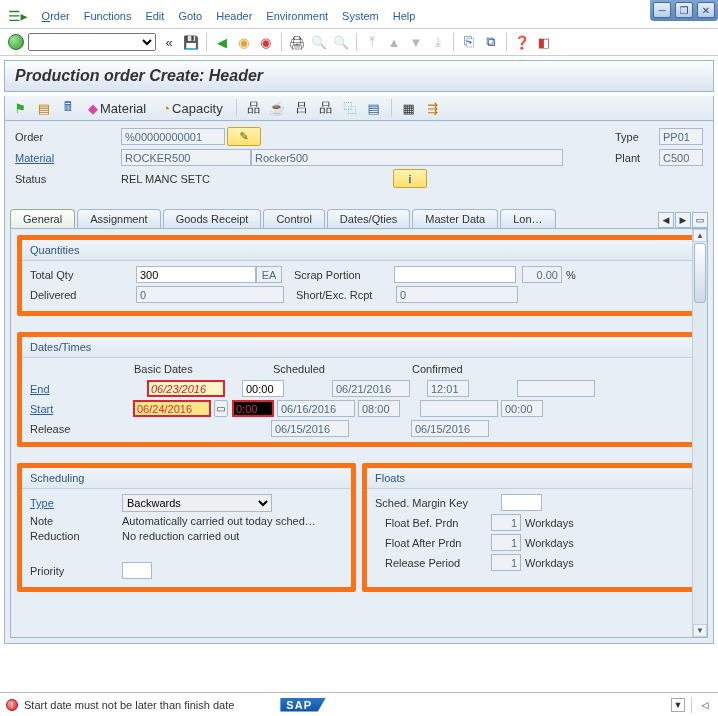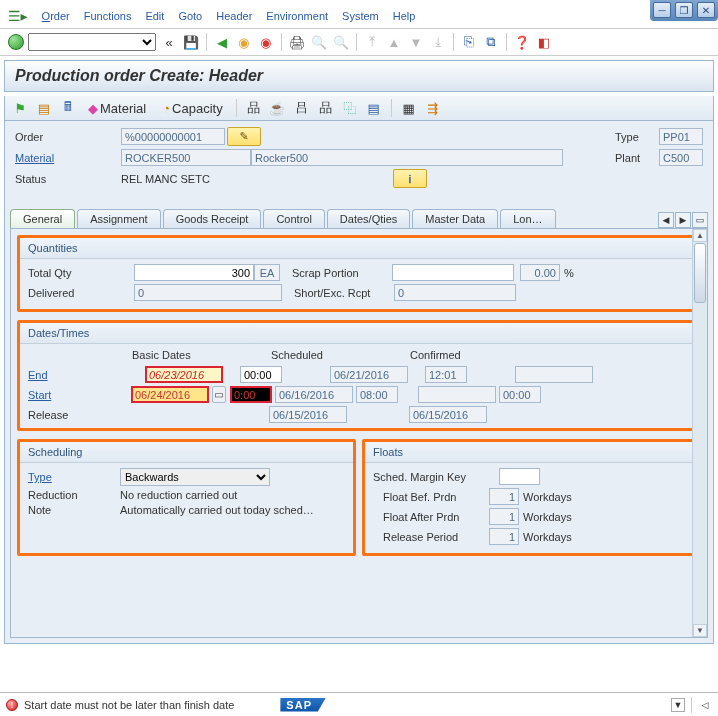--- a/index.html
+++ b/index.html
@@ -114,21 +114,21 @@
     overflow:hidden;
   }
   .scroll-right {
     position:absolute;right:0;top:0;bottom:0;width:15px;
     background:#e0e8f0;border-left:1px solid #c2d0de;
   }
   .scroll-right .thumb { position:absolute;left:1px;right:1px;top:14px;height:60px;background:linear-gradient(#fff,#cdd9e6);border:1px solid #9fb6cf;border-radius:3px; }
   .scroll-right .arr { position:absolute;left:0;right:0;height:13px;background:#eef3f8;border:1px solid #c2d0de;display:flex;align-items:center;justify-content:center;font-size:8px;color:#556; }
   .scroll-right .arr.top{top:0;} .scroll-right .arr.bot{bottom:0;}
   .group {
-    border:3px solid #f97316;background:#e7eef5;border-radius:2px;margin-bottom:8px;
+    border:5px solid #f97316;background:#e7eef5;border-radius:2px;margin-bottom:16px;
   }
   .group-title {
     padding:4px 8px;border-bottom:1px solid #c2d0de;color:#30547e;
     background:linear-gradient(#eef4fa,#e0e9f2);
   }
   .group-body { padding:5px 8px; }
   .dates-hdr { font-size:11px;color:#333;margin-bottom:2px; }
   input.err { border:1px solid #d23; background:#fff6c8;color:#c33;font-weight:normal;box-shadow:0 0 0 1px #d23 inset; }
   input.err-red { color:#c22;font-style:italic; }
   .two-col { display:flex;gap:6px; }
@@ -258,21 +258,21 @@
     </div>
   </div>
 
   <div class="tab-panel">
 
     <div class="group">
       <div class="group-title">Quantities</div>
       <div class="group-body">
         <div class="row">
           <span class="lbl">Total Qty</span>
-          <input class="fld" style="width: 120px; text-align: right;" value="300">
+          <input class="fld" style="width: 120px;" value="300">
           <input class="fld ro" style="width: 26px; text-align: center;" readonly="" value="EA">
           <span style="width:12px"></span>
           <span style="width:100px">Scrap Portion</span>
           <input class="fld" style="width: 122px;" value="">
           <span style="width:6px"></span>
           <input class="fld ro" style="width: 40px; text-align: right;" readonly="" value="0.00">
           <span style="margin-left:4px">%</span>
         </div>
         <div class="row">
           <span class="lbl">Delivered</span>
@@ -327,28 +327,32 @@
 
     <div class="two-col">
       <div class="group">
         <div class="group-title">Scheduling</div>
         <div class="group-body">
           <div class="row">
             <span class="lbl lbl-link" style="width:92px">Type</span>
             <select class="combo"><option>Backwards</option></select>
           </div>
           <div class="row">
+            <span class="lbl" style="width:92px">Note</span>
+            <span style="max-width:210px;overflow:hidden;text-overflow:ellipsis;white-space:nowrap">Automatically carried out today sched…</span>
+          </div>
+          <div class="row">
             <span class="lbl" style="width:92px">Reduction</span>
             <span>No reduction carried out</span>
           </div>
-          <div class="row">
-            <span class="lbl" style="width:92px">Note</span>
-            <span style="max-width:210px;overflow:hidden;text-overflow:ellipsis;white-space:nowrap">Automatically carried out today sched…</span>
-          </div>
           <div class="row" style="height:14px"></div>
+          <div class="row">
+            <span class="lbl" style="width:92px">Priority</span>
+            <input class="fld" style="width: 30px;" value="">
+          </div>
         </div>
       </div>
       <div class="group">
         <div class="group-title">Floats</div>
         <div class="group-body">
           <div class="row">
             <span style="width:126px">Sched. Margin Key</span>
             <input class="fld" style="width: 34px; padding-left: 36px;" value="001">
           </div>
           <div class="row">

